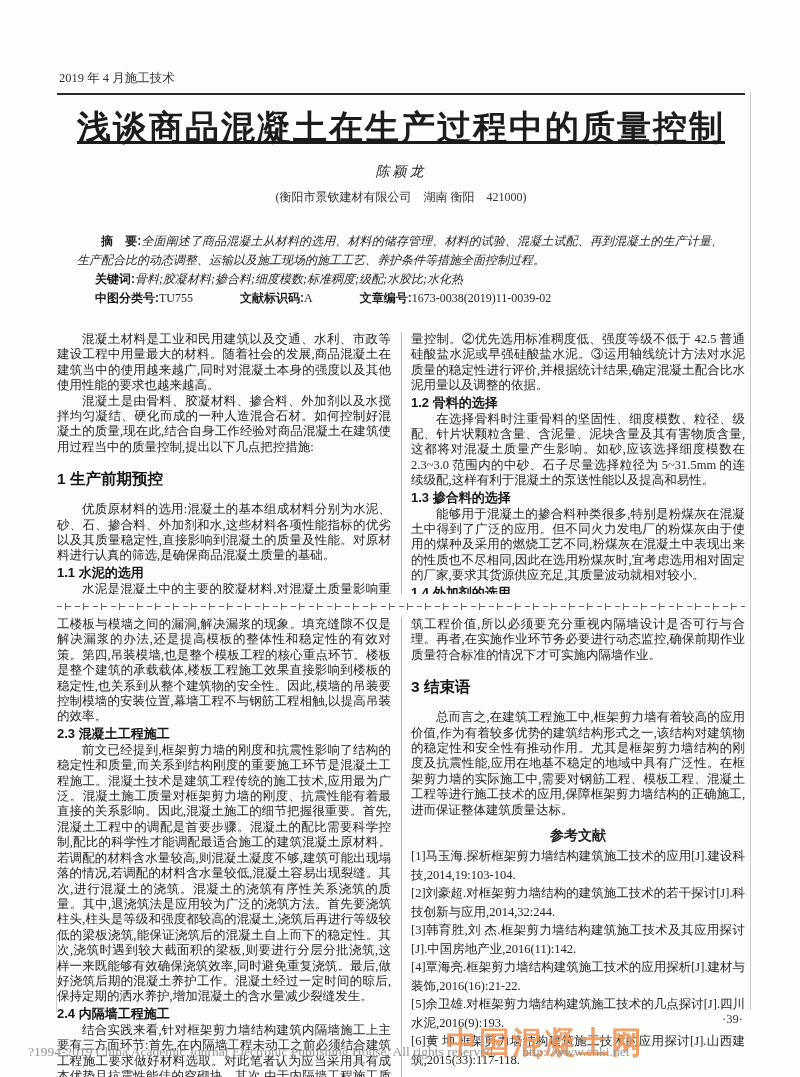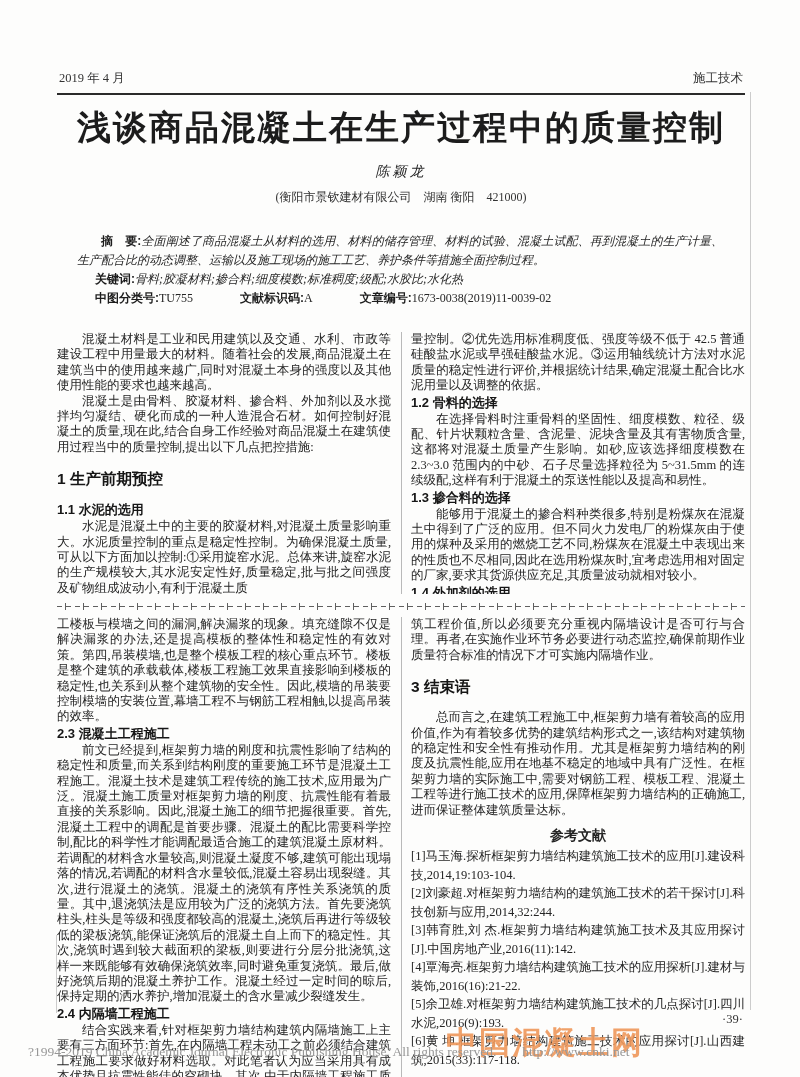--- a/index.html
+++ b/index.html
@@ -1,27 +1,27 @@
 <!DOCTYPE html>
 <html><head>
 <meta charset="utf-8">
 <style>
   html,body{margin:0;padding:0;background:#fbfbfa;}
   .page{position:relative;width:800px;height:1077px;background:#fdfdfc;overflow:hidden;
         font-family:"Liberation Serif","DejaVu Serif",serif;color:#262626;}
   .content{position:absolute;left:57px;top:70px;width:688px;}
 
   
-  .jhead{display:flex;justify-content:space-between;font-size:12.5px;color:#333;
+  .jhead{display:flex;justify-content:flex-start;font-size:12.5px;color:#333;
          padding:0 2px 6px 2px;}
   .jhead-rule{border-top:2px solid #2a2a2a;margin-bottom:6px;}
 
   
   .title{text-align:center;font-family:"Liberation Sans","DejaVu Sans",sans-serif;
-         font-weight:700;font-size:34px;letter-spacing:2px;margin:10px 0 4px 0;color:#1c1c1c;}
+         font-weight:700;font-size:34px;letter-spacing:2px;margin:10px 0 4px 0;color:#1c1c1c;text-decoration:underline;}
   .author{text-align:center;font-size:14px;letter-spacing:3px;margin-top:12px;font-style:italic;}
   .affil{text-align:center;font-size:12px;margin-top:8px;color:#333;}
 
   
   .absblock{margin:26px 22px 0 20px;font-size:12px;line-height:19px;}
   .absblock .lead{text-indent:2em;text-align:justify;font-style:italic;margin:0;}
   .absblock b,.meta b,.blk-date b,.kwline b{
       font-family:"Liberation Sans","DejaVu Sans",sans-serif;font-style:normal;font-weight:700;color:#1d1d1d;}
   .kwline{margin:0;text-indent:1.5em;font-style:italic;}
   .meta{margin:0;text-indent:1.5em;font-style:normal;}
@@ -89,20 +89,21 @@
         <span class="pair"><b>文献标识码:</b><span>A</span></span>
         <span class="pair"><b>文章编号:</b><span>1673-0038(2019)11-0039-02</span></span>
       </p>
     </div>
 
     <div class="columns">
       <div class="col toph">
           <p class="blk-p">混凝土材料是工业和民用建筑以及交通、水利、市政等建设工程中用量最大的材料。随着社会的发展,商品混凝土在建筑当中的使用越来越广,同时对混凝土本身的强度以及其他使用性能的要求也越来越高。</p>
           <p class="blk-p">混凝土是由骨料、胶凝材料、掺合料、外加剂以及水搅拌均匀凝结、硬化而成的一种人造混合石材。如何控制好混凝土的质量,现在此,结合自身工作经验对商品混凝土在建筑使用过程当中的质量控制,提出以下几点把控措施:</p>
           <h2 class="blk-h1">1 生产前期预控</h2>
+          <p class="blk-p">优质原材料的选用:混凝土的基本组成材料分别为水泥、砂、石、掺合料、外加剂和水,这些材料各项性能指标的优劣以及其质量稳定性,直接影响到混凝土的质量及性能。对原材料进行认真的筛选,是确保商品混凝土质量的基础。</p>
           <h3 class="blk-h2">1.1 水泥的选用</h3>
           <p class="blk-p">水泥是混凝土中的主要的胶凝材料,对混凝土质量影响重大。水泥质量控制的重点是稳定性控制。为确保混凝土质量,可从以下方面加以控制:①采用旋窑水泥。总体来讲,旋窑水泥的生产规模较大,其水泥安定性好,质量稳定,批与批之间强度及矿物组成波动小,有利于混凝土质</p>
         </div>
       <div class="col toph">
           <p class="blk-pc">量控制。②优先选用标准稠度低、强度等级不低于 42.5 普通硅酸盐水泥或早强硅酸盐水泥。③运用轴线统计方法对水泥质量的稳定性进行评价,并根据统计结果,确定混凝土配合比水泥用量以及调整的依据。</p>
           <h3 class="blk-h2">1.2 骨料的选择</h3>
           <p class="blk-p">在选择骨料时注重骨料的坚固性、细度模数、粒径、级配、针片状颗粒含量、含泥量、泥块含量及其有害物质含量,这都将对混凝土质量产生影响。如砂,应该选择细度模数在 2.3~3.0 范围内的中砂、石子尽量选择粒径为 5~31.5mm 的连续级配,这样有利于混凝土的泵送性能以及提高和易性。</p>
           <h3 class="blk-h2">1.3 掺合料的选择</h3>
           <p class="blk-p">能够用于混凝土的掺合料种类很多,特别是粉煤灰在混凝土中得到了广泛的应用。但不同火力发电厂的粉煤灰由于使用的煤种及采用的燃烧工艺不同,粉煤灰在混凝土中表现出来的性质也不尽相同,因此在选用粉煤灰时,宜考虑选用相对固定的厂家,要求其货源供应充足,其质量波动就相对较小。</p>
           <h3 class="blk-h2">1.4 外加剂的选用</h3>

